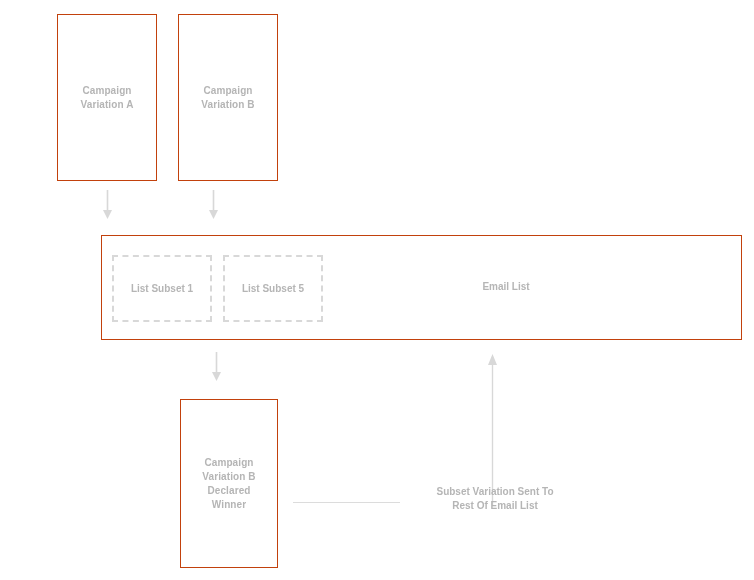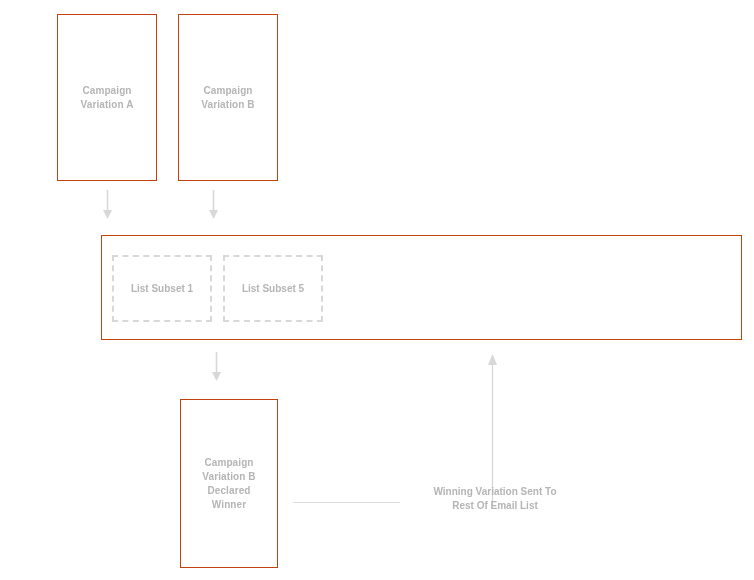--- a/index.html
+++ b/index.html
@@ -182,20 +182,21 @@
   <div class="node" id="email-list">
 
     <div class="subset" id="subset-1">
       <span class="subset-label">List Subset 1</span>
     </div>
 
     <div class="subset" id="subset-2">
       <span class="subset-label">List Subset 5</span>
     </div>
 
+    <div id="email-list-label">Email List</div>
   </div>
 
   <div class="arrow" id="arrow-list-to-winner">
     <svg width="17" height="30" viewBox="0 0 17 30">
       <line x1="8.5" y1="0" x2="8.5" y2="21" stroke="#d8d8d8" stroke-width="1.6"></line>
       <polygon points="4,20 13,20 8.5,29" fill="#d8d8d8"></polygon>
     </svg>
   </div>
 
   <div class="arrow" id="arrow-winner-to-list">
@@ -207,16 +208,16 @@
 
   <div class="node" id="winner-box">
     <span class="node-label">Campaign
 Variation B
 Declared
 Winner</span>
   </div>
 
   <div id="winner-connector"></div>
 
-  <div id="winning-note">Winning Variation Sent To
+  <div id="winning-note">Subset Variation Sent To
 Rest Of Email List</div>
 
 </div>
 
 </body></html>

